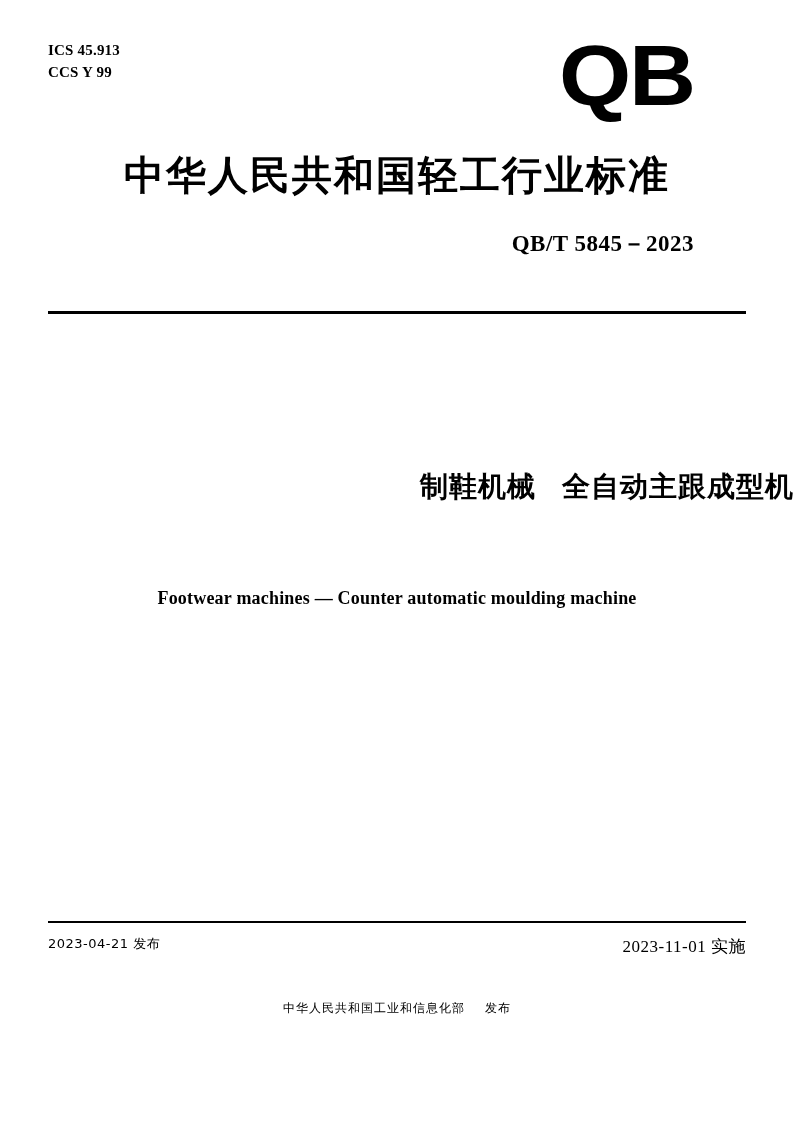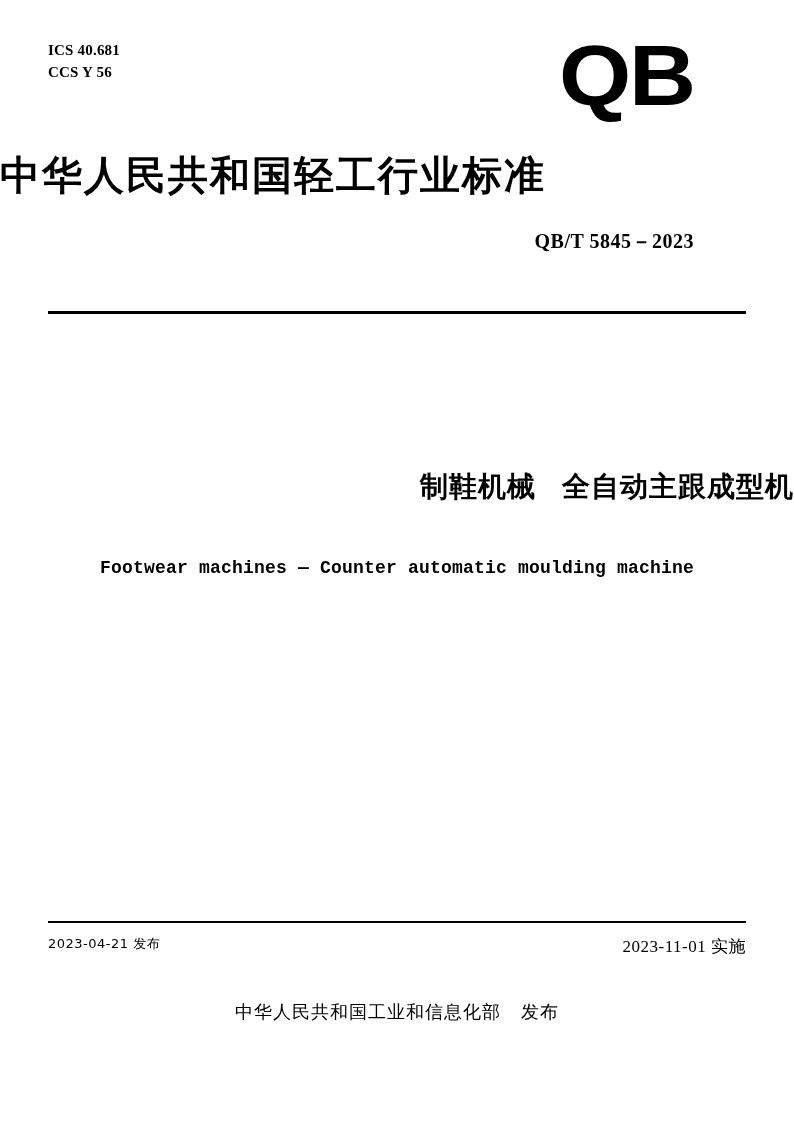--- a/index.html
+++ b/index.html
@@ -50,35 +50,36 @@
     transform: scaleX(1.08);
     transform-origin: right top;
   }
 
   
   .std-title {
     position: absolute;
     left: 0;
     right: 0;
     top: 148px;
+    text-align: center;
     font-family: "DejaVu Sans", sans-serif;
     font-weight: bold;
     font-size: 40px;
     letter-spacing: 2px;
     white-space: nowrap;
   }
 
   
   .std-number {
     position: absolute;
     right: 100px;
     top: 228px;
     font-family: "Liberation Serif", serif;
     font-weight: bold;
-    font-size: 20px;
+    font-size: 23px;
     letter-spacing: 0.5px;
     white-space: nowrap;
   }
 
   
   .rule-top {
     position: absolute;
     left: 48px;
     right: 48px;
     top: 311px;
@@ -108,23 +109,23 @@
     white-space: nowrap;
   }
   .subject-cn .gap {
     display: inline-block;
     width: 26px;
   }
   .subject-en {
     position: absolute;
     left: 0;
     right: 0;
-    top: 558px;
+    top: 588px;
     text-align: center;
-    font-family: Liberation Mono, monospace;
+    font-family: Liberation Serif, serif;
     font-weight: bold;
     font-size: 18px;
     letter-spacing: 0.2px;
     white-space: nowrap;
   }
 
   
   .date-issue {
     position: absolute;
     left: 48px;
@@ -145,37 +146,37 @@
   }
 
   
   .publisher {
     position: absolute;
     left: 0;
     right: 0;
     top: 1000px;
     text-align: center;
     font-family: "DejaVu Sans", sans-serif;
-    font-size: 18px;
+    font-size: 12px;
     letter-spacing: 1px;
     white-space: nowrap;
   }
   .publisher .gap {
     display: inline-block;
     width: 20px;
   }
 </style>
 </head>
 <body>
 
 <div class="page">
 
   <div class="codes">
-    <div>ICS 40.681</div>
-    <div>CCS Y 56</div>
+    <div>ICS 45.913</div>
+    <div>CCS Y 99</div>
   </div>
 
   <div class="qb-logo">QB</div>
 
   <div class="std-title">中华人民共和国轻工行业标准</div>
 
   <div class="std-number">QB/T 5845－2023</div>
 
   <div class="rule-top"></div>
 

